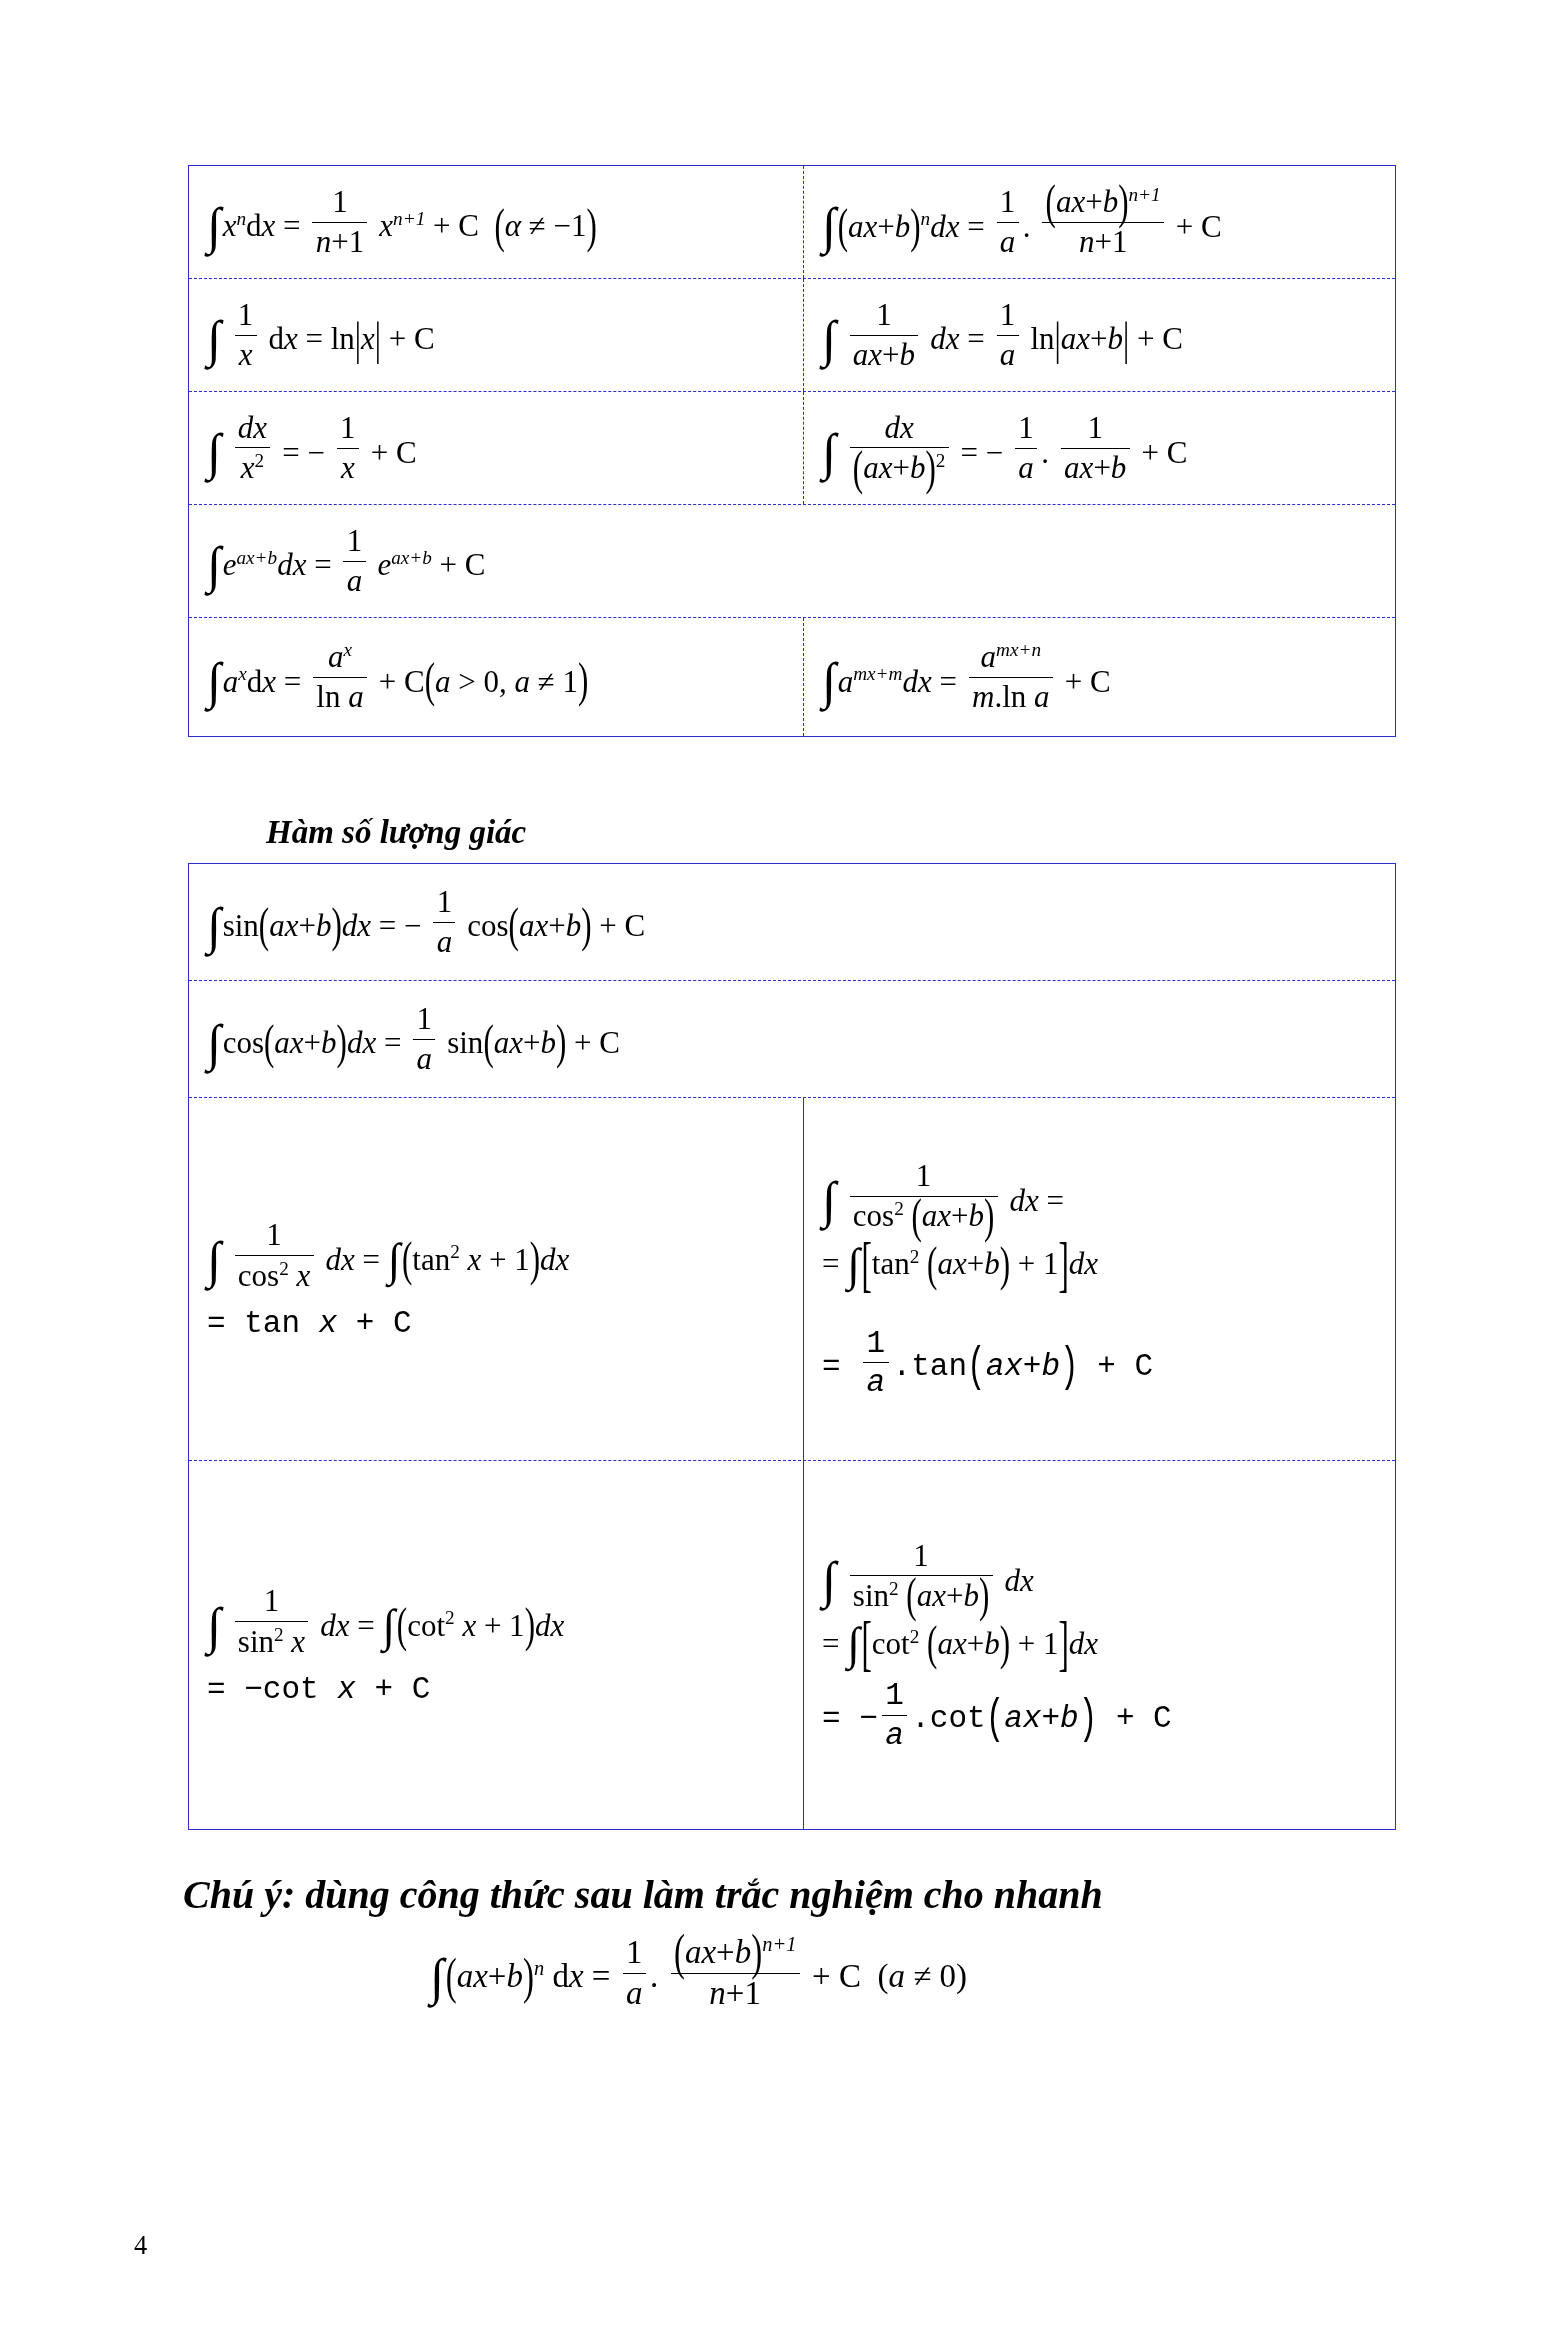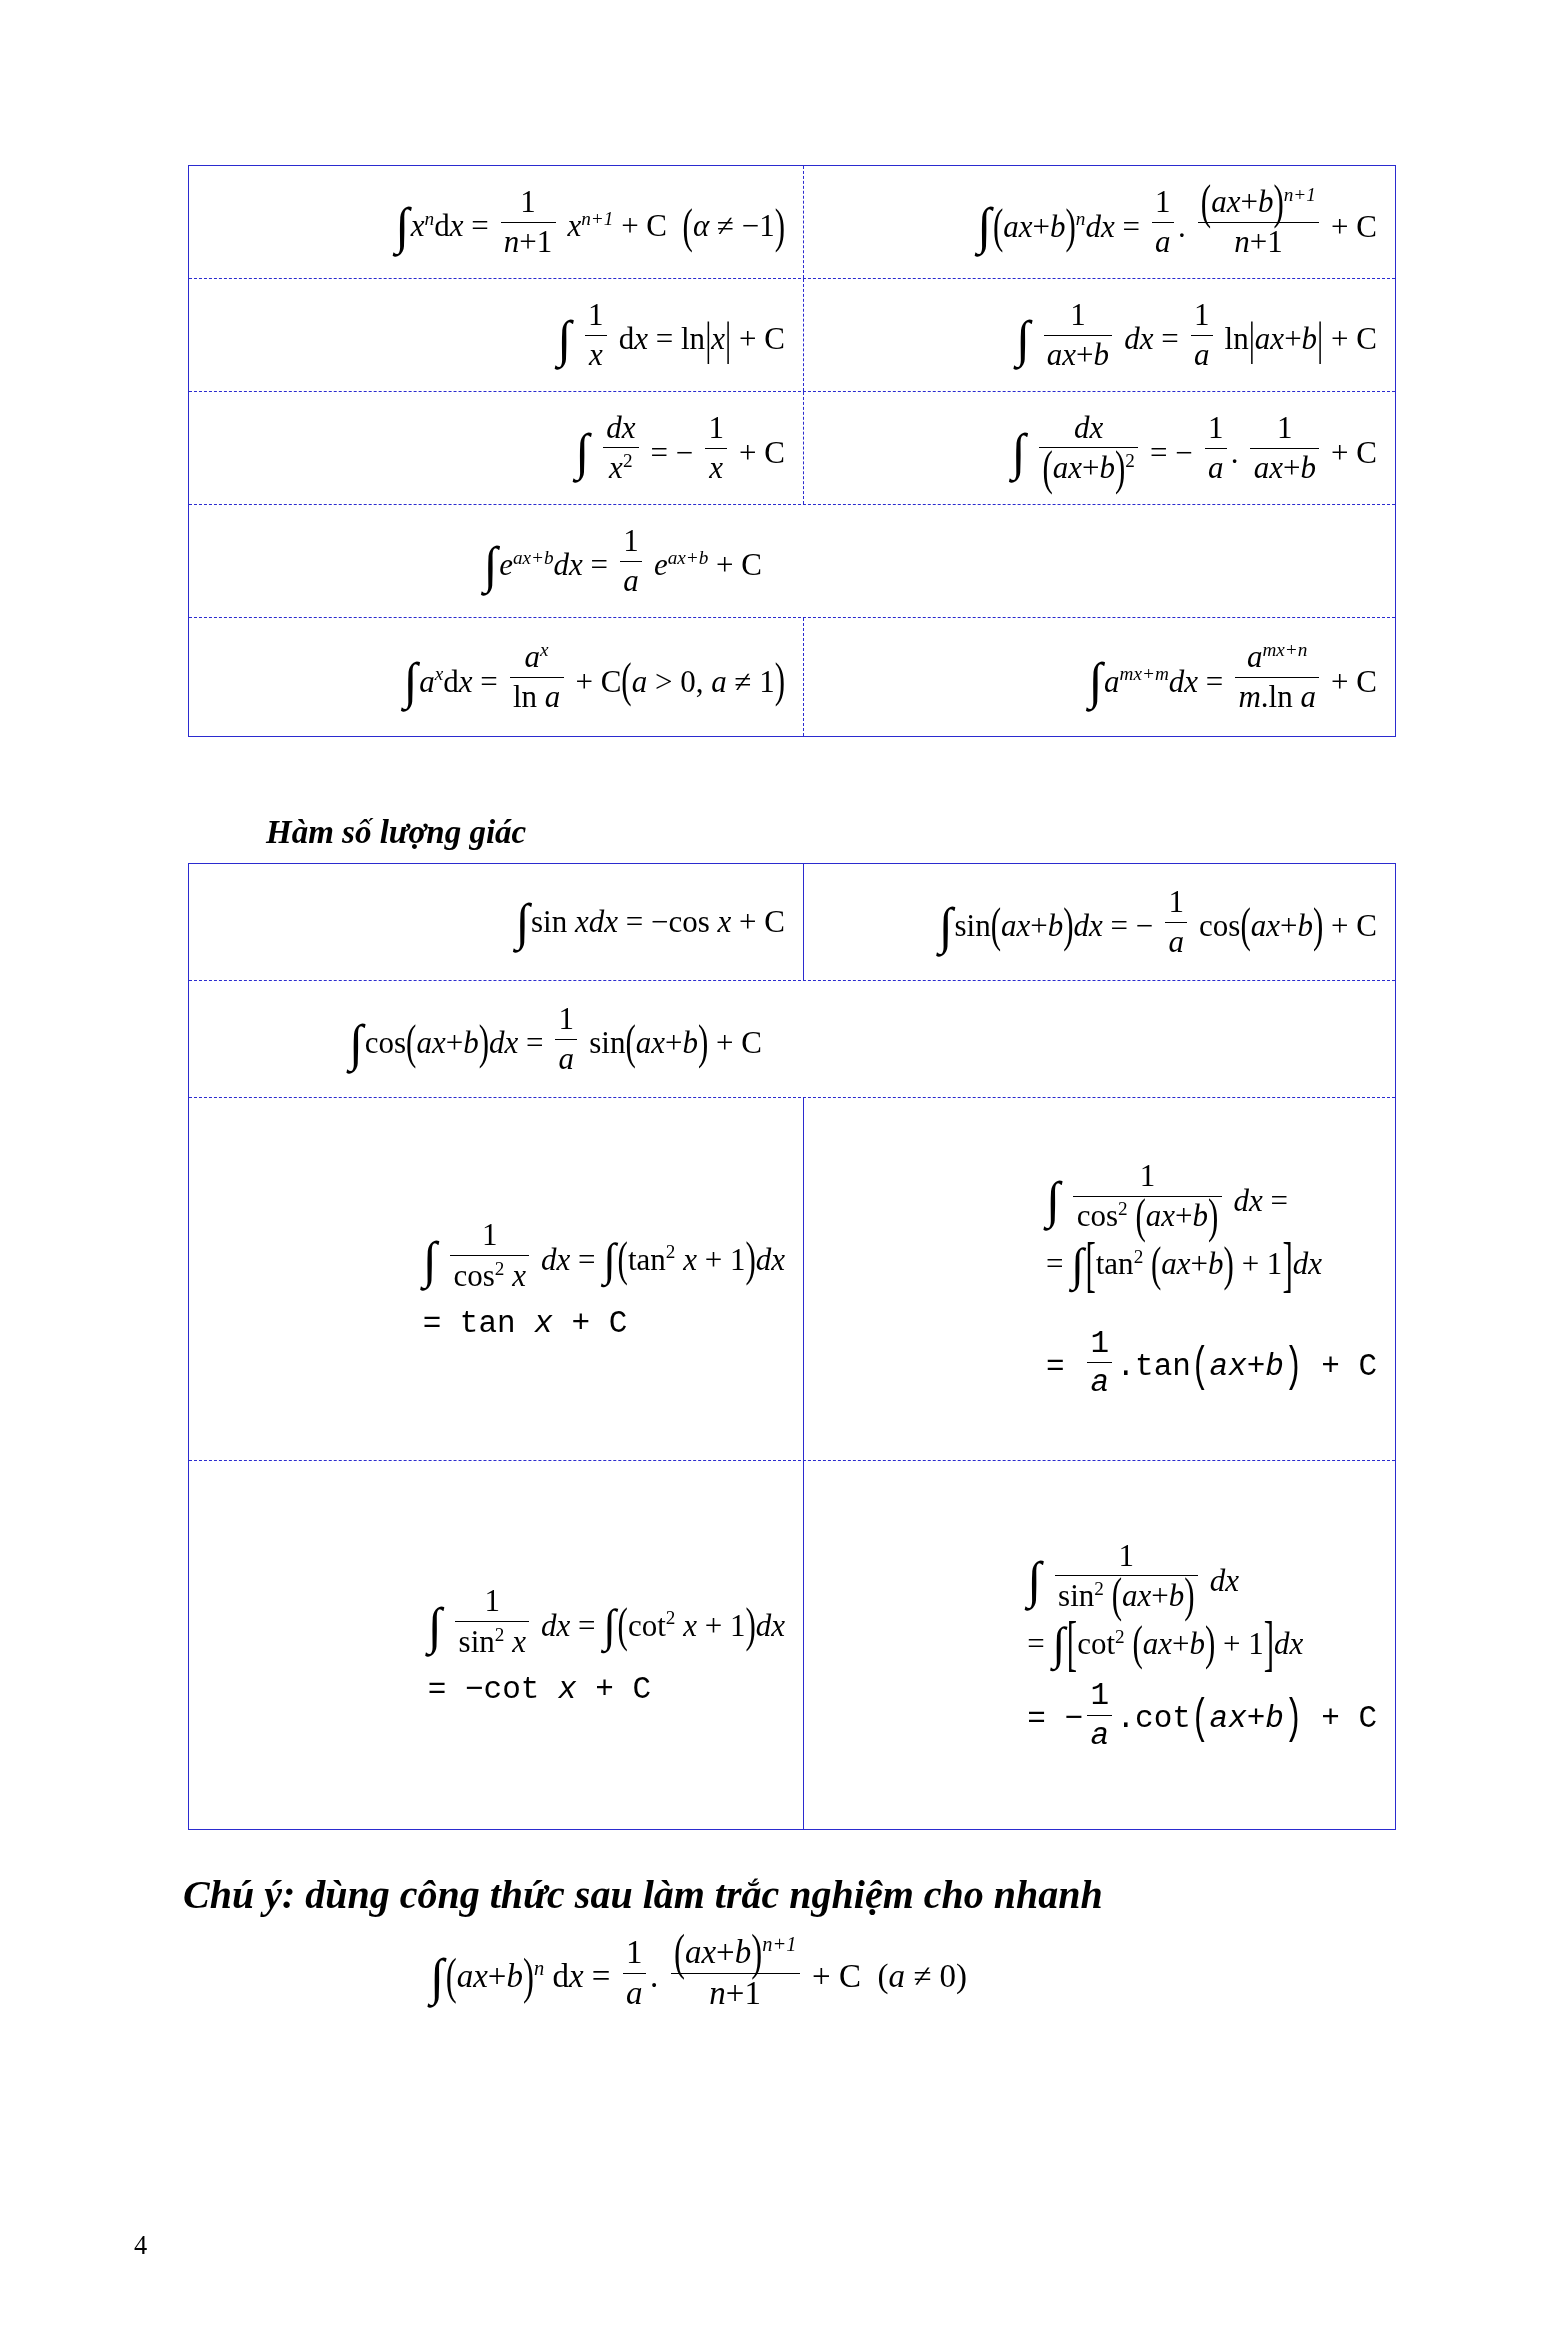--- a/index.html
+++ b/index.html
@@ -64,21 +64,20 @@
     display: flex;
     border-bottom: 1.8px dashed #2b2bcf;
     box-sizing: border-box;
   }
   .ftable .row:last-child { border-bottom: none; }
   .ftable .cell {
     box-sizing: border-box;
     padding: 13.2px 18px;
     display: flex;
     align-items: center;
-    justify-content: flex-end;
   }
   .ftable .cell.left  { width: 615px; border-right: 1.8px dashed #2b2bcf; }
   .ftable .cell.right { width: 591px; }
   .ftable.solidmid .cell.left { border-right: 1.8px solid #2b2bcf; }
 
   #table1 { top: 165px; }
   #table1 .row { height: 113px; }
   #table1 .row.r5 { height: 118px; }
 
   #table2 { top: 863px; }
@@ -206,25 +205,20 @@
       </div>
     </div>
 
   </div>
 
   <div class="heading" id="h-trig">Hàm số lượng giác</div>
 
   <div class="ftable solidmid" id="table2">
 
     <div class="row" style="height:117px">
-      <div class="cell left">
-        <span class="m">
-          <span class="intsym">∫</span>sin <span class="it">xdx</span> = −cos <span class="it">x</span> + <span class="up">C</span>
-        </span>
-      </div>
       <div class="cell right">
         <span class="m">
           <span class="intsym">∫</span>sin<span class="bp">(</span><span class="it">ax</span>+<span class="it">b</span><span class="bp">)</span><span class="it">dx</span> = −
           <span class="frac"><span class="num">1</span><span class="den"><span class="it">a</span></span></span>
           cos<span class="bp">(</span><span class="it">ax</span>+<span class="it">b</span><span class="bp">)</span> + <span class="up">C</span>
         </span>
       </div>
     </div>
 
     <div class="row" style="height:117px">

